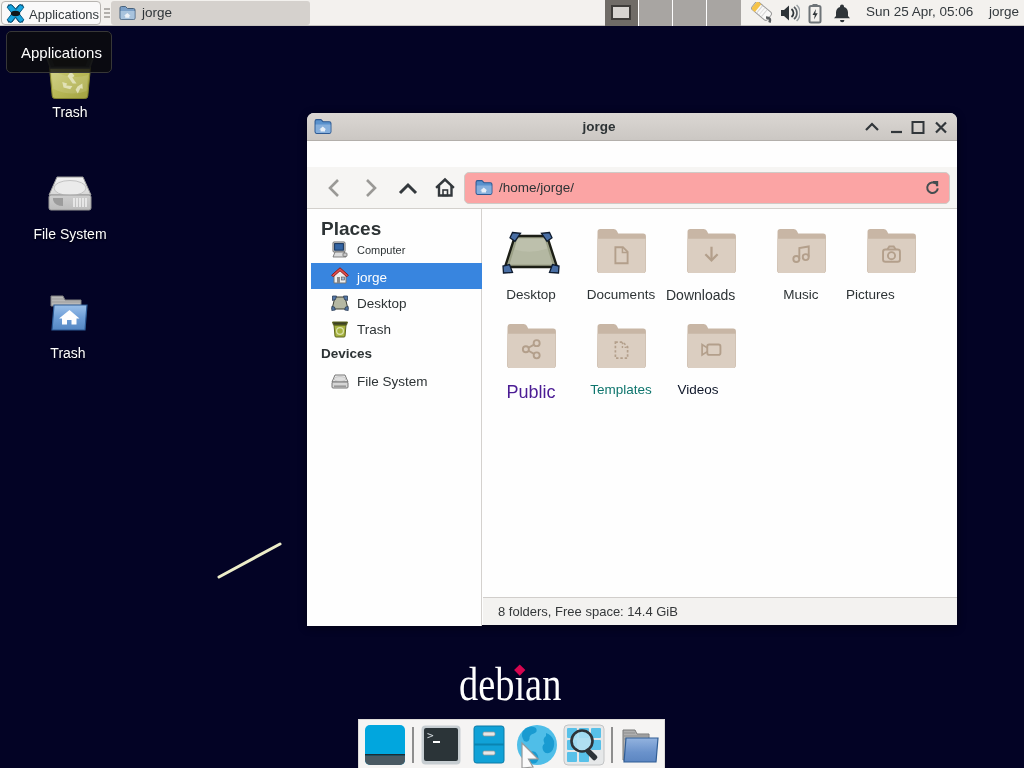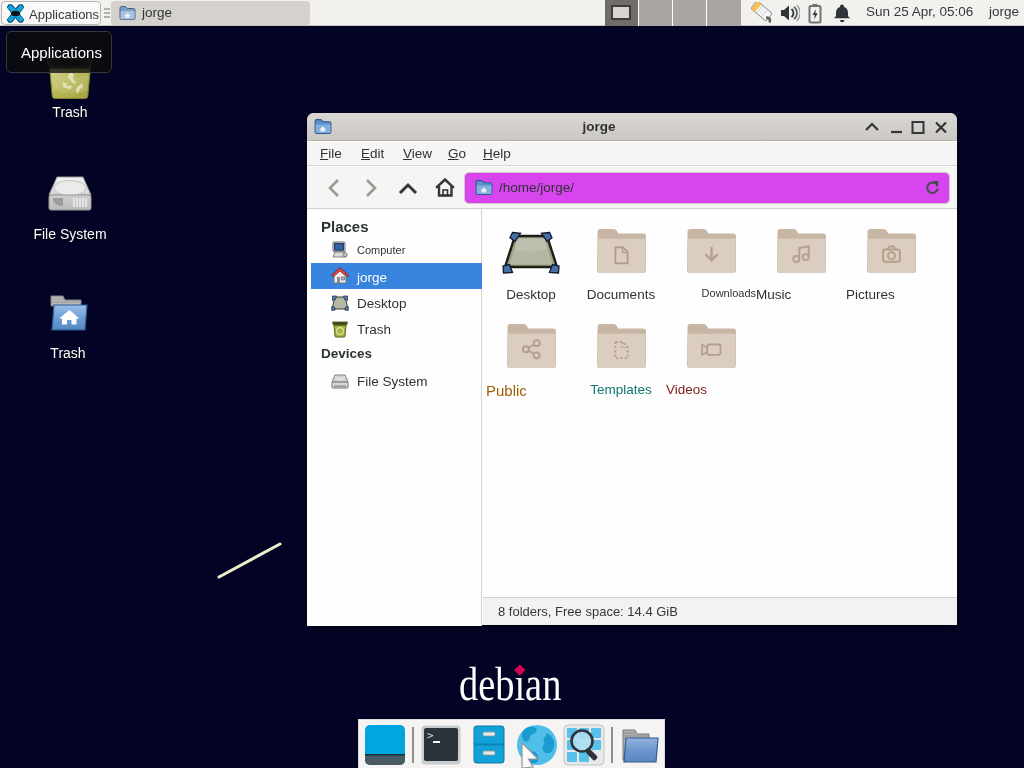--- a/index.html
+++ b/index.html
@@ -157,59 +157,52 @@
     <svg class="abs" style="left:555px;top:0" width="95" height="28" viewBox="0 0 95 28">
       <g stroke="#32373b" stroke-width="2.2" fill="none">
         <path d="M4 17 l6-6 6 6"></path>
         <line x1="29" y1="19" x2="40" y2="19"></line>
         <rect x="50.5" y="9" width="11" height="11" stroke-width="2"></rect>
         <path d="M74 9.5 l10 10 M84 9.5 l-10 10"></path>
       </g>
     </svg>
   </div>
 
-  <div class="abs" style="left:0;top:29px;width:650px;height:24px;background:#f7f6f4;border-bottom:1px solid #dbd8d4;font-size:13.5px">
-    <span class="abs" style="left:13px;top:4px"><u>F</u>ile</span>
-    <span class="abs" style="left:54px;top:4px"><u>E</u>dit</span>
-    <span class="abs" style="left:96px;top:4px"><u>V</u>iew</span>
-    <span class="abs" style="left:141px;top:4px"><u>G</u>o</span>
-    <span class="abs" style="left:176px;top:4px"><u>H</u>elp</span>
-  </div>
 
   <div class="abs" style="left:0;top:54px;width:650px;height:41px;background:#f7f6f4">
     <svg class="abs" style="left:0;top:0" width="160" height="41" viewBox="0 0 160 41">
       <g fill="none" stroke="#9b9a97" stroke-width="2.6">
         <path d="M31 13 l-8 8 8 8"></path>
         <path d="M60 13 l8 8 -8 8"></path>
       </g>
       <path d="M93 26 l8-8 8 8" fill="none" stroke="#34393d" stroke-width="3"></path>
       <g fill="none" stroke="#34393d" stroke-width="2.4">
         <path d="M130 20 l8-7.5 8 7.5" stroke-linecap="square"></path>
         <path d="M132 19 v9.5 h12.5 V19"></path>
         <rect x="136" y="23" width="4.5" height="5.5" stroke-width="1.6"></rect>
       </g>
     </svg>
-    <div class="abs" style="left:157px;top:5px;width:486px;height:32px;background:#d946ef;border:1px solid #cfccc8;border-radius:5px">
+    <div class="abs" style="left:157px;top:5px;width:486px;height:32px;background:#fca5a5;border:1px solid #cfccc8;border-radius:5px">
       <svg class="abs" style="left:10px;top:6px" width="18" height="17" viewBox="0 0 17 16">
         <path d="M1 3 q0-1.5 1.5-1.5 h4 l2 2 h6 q1.5 0 1.5 1.5 v8 q0 1.5 -1.5 1.5 h-12 q-1.5 0-1.5-1.5z" fill="#5b93ce" stroke="#2d5a94" stroke-width="1"></path>
         <path d="M1.6 6 h14 v7 q0 1.2-1.3 1.2 h-11.4 q-1.3 0-1.3-1.2z" fill="#87b0dd"></path>
         <path d="M8.3 8 l3.3 2.8 h-1.2 v2 h-4.2 v-2 h-1.2z" fill="#e9f0f8"></path>
       </svg>
       <span class="abs" style="left:34px;top:7px;font-size:13.5px;color:#2e3436">/home/jorge/</span>
       <svg class="abs" style="left:459px;top:7px" width="16" height="16" viewBox="0 0 16 16">
         <path d="M12.2 3.9 a5.3 5.3 0 1 0 1.6 4.4" fill="none" stroke="#454e51" stroke-width="2"></path>
         <path d="M8.9 1 h5.3 v5.3 h-2.3 v-3 h-3z" fill="#454e51"></path>
       </svg>
     </div>
   </div>
 
   <div class="abs" style="left:0;top:95px;width:650px;height:417px;background:#fff;border-top:1px solid #d4d1cd">
 
     <div class="abs" style="left:0;top:0;width:175px;height:417px;background:#fff;border-right:1px solid #d5d2cf">
-      <span class="abs" style="left:14px;top:9px;font-weight:bold;font-size:15px">Places</span>
+      <span class="abs" style="left:14px;top:9px;font-weight:bold;font-size:19px">Places</span>
       <div class="abs" style="left:4px;top:54px;width:171px;height:26px;background:#3986e0"></div>
 
       <svg class="abs" style="left:24px;top:32px" width="18" height="18" viewBox="0 0 18 18">
         <rect x="2" y="1" width="12" height="10" rx="1" fill="#e8e8e8" stroke="#6b6b6b"></rect>
         <rect x="3.6" y="2.6" width="8.8" height="6.6" fill="#3465a4" stroke="#16325a"></rect>
         <path d="M4 11 l-2 5 h13 l-1.5-5z" fill="#ddd" stroke="#6b6b6b" stroke-width=".8"></path>
         <rect x="12" y="12" width="4" height="3.4" rx=".8" fill="#ccc" stroke="#6b6b6b" stroke-width=".8"></rect>
       </svg>
       <span class="abs" style="left:50px;top:35px;font-size:11px">Computer</span>
 
@@ -272,31 +265,31 @@
           </svg></div>
         <div class="abs" style="left:269px;top:78px;width:90px;text-align:center;font-size:13.5px;color:#2e3436">Documents</div>
         <div class="abs" style="left:378.5px;top:18px"><svg width="51" height="47" viewBox="0 0 54 50">
   <path d="M1.5 5 q0-3 3-3 h14 q2.5 0 3.5 2 l1.5 3 h26.5 q3 0 3 3 v36 q0 3-3 3 h-46 q-3 0-3-3z" fill="#c9b7a6"></path>
   <path d="M1.5 12.5 h51 v33.5 q0 3-3 3 h-45 q-3 0-3-3z" fill="#dccfc2"></path>
   <g fill="none" stroke="#b4a08c" stroke-width="2.4">
               <line x1="27" y1="21" x2="27" y2="35"></line>
               <path d="M20.5 29 l6.5 6.5 6.5-6.5"></path>
             </g>
           </svg></div>
-        <div class="abs" style="left:359px;top:78px;width:90px;text-align:right;font-size:11px;color:#2e3436">Downloads</div>
+        <div class="abs" style="left:359px;top:78px;width:90px;text-align:left;font-size:14px;color:#2e3436">Downloads</div>
         <div class="abs" style="left:468.5px;top:18px"><svg width="51" height="47" viewBox="0 0 54 50">
   <path d="M1.5 5 q0-3 3-3 h14 q2.5 0 3.5 2 l1.5 3 h26.5 q3 0 3 3 v36 q0 3-3 3 h-46 q-3 0-3-3z" fill="#c9b7a6"></path>
   <path d="M1.5 12.5 h51 v33.5 q0 3-3 3 h-45 q-3 0-3-3z" fill="#dccfc2"></path>
   <g fill="none" stroke="#b4a08c" stroke-width="2">
               <circle cx="21.5" cy="34" r="3.2"></circle>
               <circle cx="31.5" cy="32" r="3.2"></circle>
               <path d="M24.7 34 V22.5 l10-1.8 v11"></path>
             </g>
           </svg></div>
-        <div class="abs" style="left:449px;top:78px;width:90px;text-align:left;font-size:13.5px;color:#2e3436">Music</div>
+        <div class="abs" style="left:449px;top:78px;width:90px;text-align:center;font-size:13.5px;color:#2e3436">Music</div>
         <div class="abs" style="left:558.5px;top:18px"><svg width="51" height="47" viewBox="0 0 54 50">
   <path d="M1.5 5 q0-3 3-3 h14 q2.5 0 3.5 2 l1.5 3 h26.5 q3 0 3 3 v36 q0 3-3 3 h-46 q-3 0-3-3z" fill="#c9b7a6"></path>
   <path d="M1.5 12.5 h51 v33.5 q0 3-3 3 h-45 q-3 0-3-3z" fill="#dccfc2"></path>
   <g fill="none" stroke="#b4a08c" stroke-width="2">
               <rect x="18" y="24" width="18" height="13" rx="2.5"></rect>
               <circle cx="27" cy="30.5" r="3.8"></circle>
               <path d="M22.5 24 l2.2-3.2 h4.6 l2.2 3.2"></path>
             </g>
           </svg></div>
         <div class="abs" style="left:539px;top:78px;width:90px;font-size:13.5px;color:#2e3436">Pictures</div>
@@ -304,39 +297,39 @@
   <path d="M1.5 5 q0-3 3-3 h14 q2.5 0 3.5 2 l1.5 3 h26.5 q3 0 3 3 v36 q0 3-3 3 h-46 q-3 0-3-3z" fill="#c9b7a6"></path>
   <path d="M1.5 12.5 h51 v33.5 q0 3-3 3 h-45 q-3 0-3-3z" fill="#dccfc2"></path>
   <g fill="none" stroke="#b4a08c" stroke-width="2">
               <circle cx="21" cy="29" r="3.2"></circle>
               <circle cx="32.5" cy="22.5" r="3.2"></circle>
               <circle cx="32.5" cy="35.5" r="3.2"></circle>
               <line x1="23.8" y1="27.4" x2="29.7" y2="24.1"></line>
               <line x1="23.8" y1="30.6" x2="29.7" y2="33.9"></line>
             </g>
           </svg></div>
-        <div class="abs" style="left:179px;top:173px;width:90px;text-align:left;font-size:15px;color:#a16207">Public</div>
+        <div class="abs" style="left:179px;top:173px;width:90px;text-align:center;font-size:18px;color:#4c1d95">Public</div>
         <div class="abs" style="left:288.5px;top:113px"><svg width="51" height="47" viewBox="0 0 54 50">
   <path d="M1.5 5 q0-3 3-3 h14 q2.5 0 3.5 2 l1.5 3 h26.5 q3 0 3 3 v36 q0 3-3 3 h-46 q-3 0-3-3z" fill="#c9b7a6"></path>
   <path d="M1.5 12.5 h51 v33.5 q0 3-3 3 h-45 q-3 0-3-3z" fill="#dccfc2"></path>
   <g fill="none" stroke="#b4a08c" stroke-width="1.8">
               <path d="M20.5 21.5 h8 l5 5 v12 h-13z" stroke-dasharray="2.6 2"></path>
               <path d="M28 21.5 v5.5 h5.5" stroke-width="1.5" stroke-dasharray="2.2 1.7"></path>
             </g>
           </svg></div>
         <div class="abs" style="left:269px;top:173px;width:90px;text-align:center;font-size:13.5px;color:#0f766e">Templates</div>
         <div class="abs" style="left:378.5px;top:113px"><svg width="51" height="47" viewBox="0 0 54 50">
   <path d="M1.5 5 q0-3 3-3 h14 q2.5 0 3.5 2 l1.5 3 h26.5 q3 0 3 3 v36 q0 3-3 3 h-46 q-3 0-3-3z" fill="#c9b7a6"></path>
   <path d="M1.5 12.5 h51 v33.5 q0 3-3 3 h-45 q-3 0-3-3z" fill="#dccfc2"></path>
   <g fill="none" stroke="#b4a08c" stroke-width="2">
               <rect x="22.5" y="24" width="14" height="11" rx="2"></rect>
               <path d="M22.5 27.5 l-5.5-3.5 v11 l5.5-3.5" stroke-width="1.8"></path>
             </g>
           </svg></div>
-        <div class="abs" style="left:359px;top:173px;width:90px;text-align:left;font-size:13.5px;color:#7f1d1d">Videos</div>
+        <div class="abs" style="left:346px;top:173px;width:90px;text-align:center;font-size:13.5px;color:#0f172a">Videos</div>
       </div>
   </div>
 
   <div class="abs" style="left:176px;top:484px;width:474px;height:28px;background:#f4f3f1;border-top:1px solid #d2cfcc">
     <span class="abs" style="left:15px;top:6px;font-size:13px;color:#36393b">8 folders, Free space: 14.4 GiB</span>
   </div>
 </div>
 
 <svg class="abs" style="left:459px;top:655px;will-change:transform" width="115" height="52" viewBox="0 0 115 52">
   <text x="0" y="45" font-family="Liberation Serif" font-size="48" fill="#ffffff" text-rendering="geometricPrecision" transform="scale(.8 1)">debıan</text>

